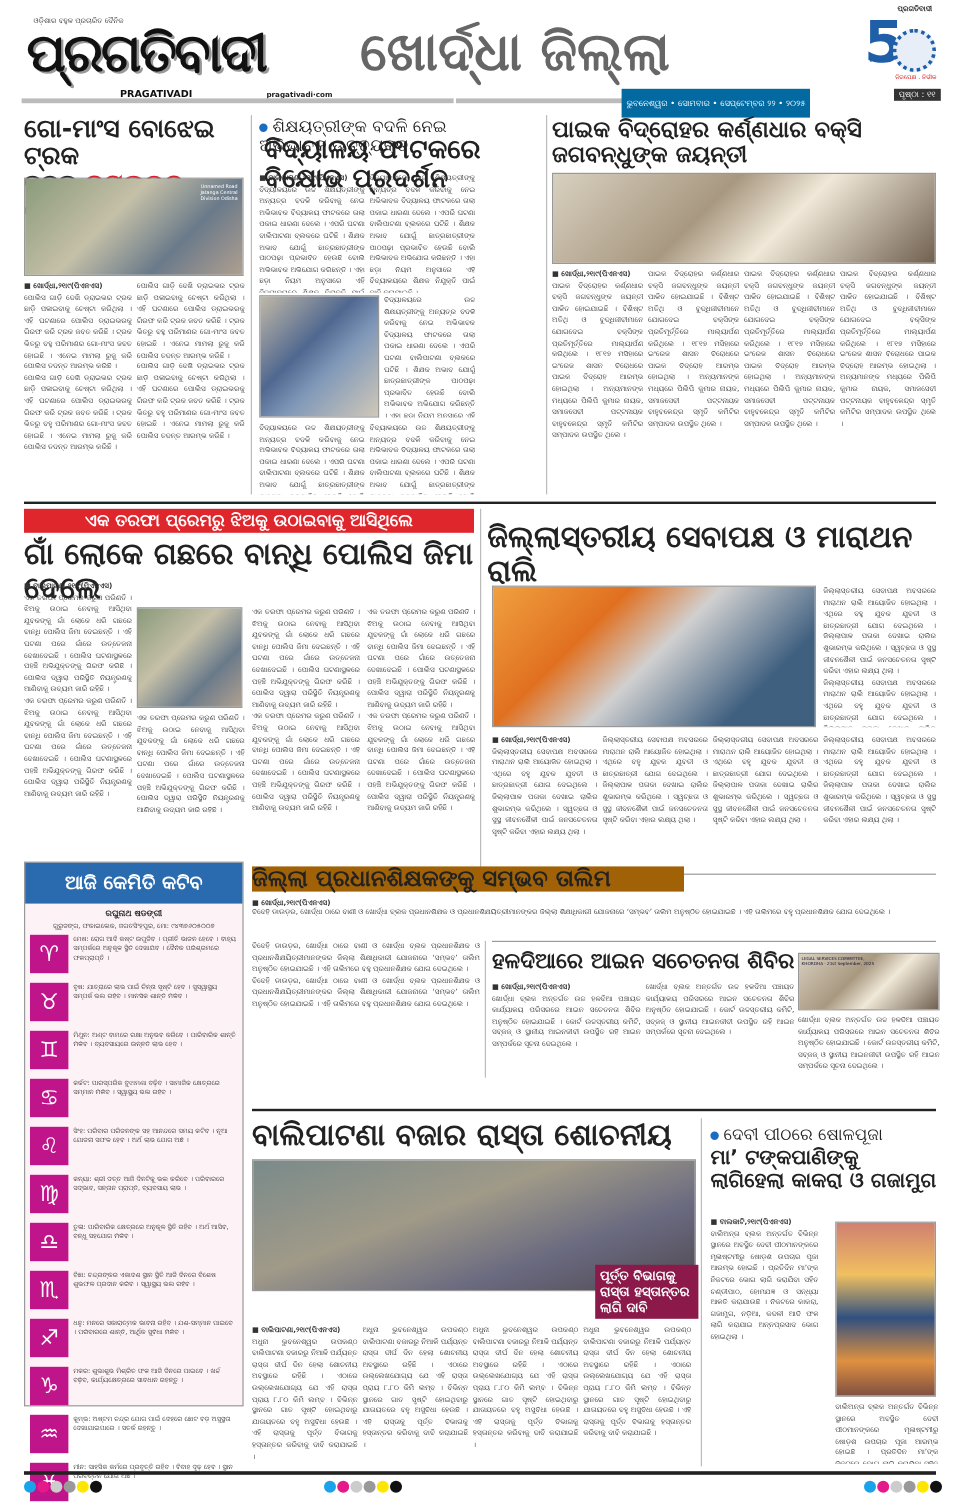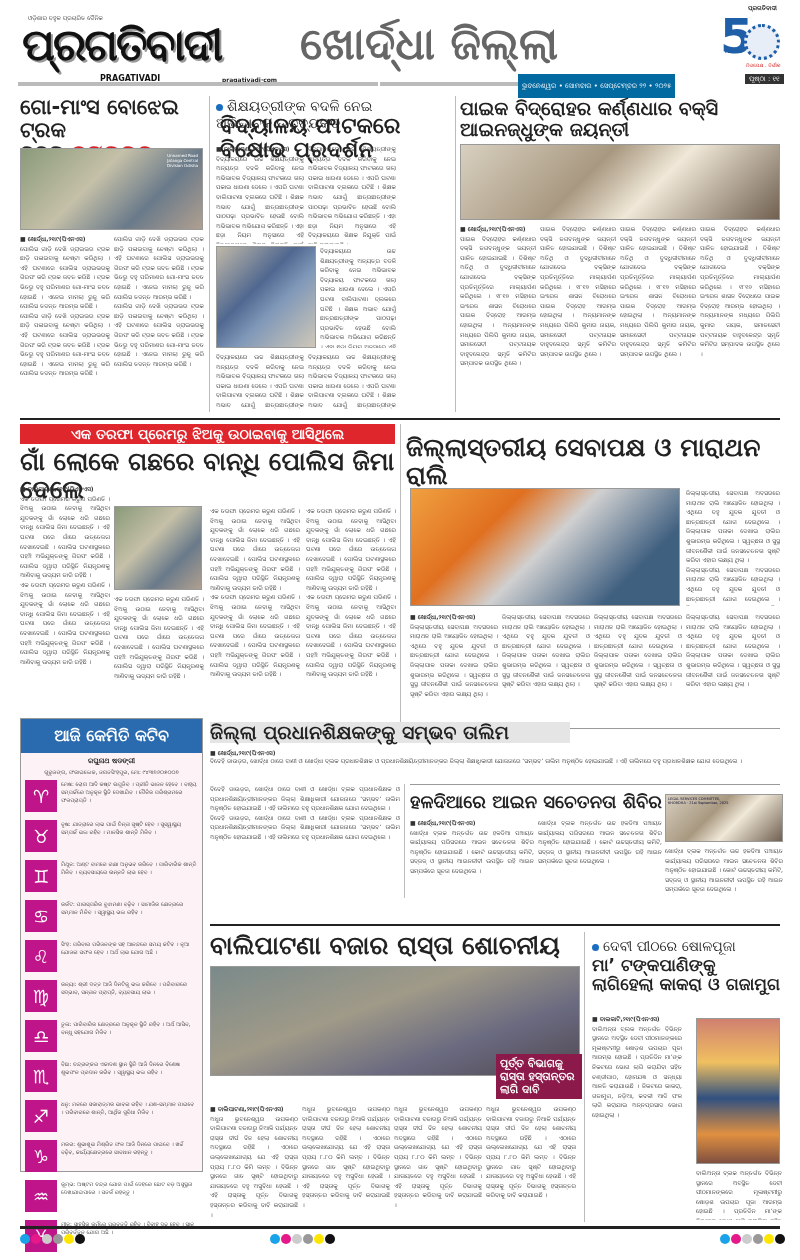--- a/index.html
+++ b/index.html
@@ -102,21 +102,21 @@
   <p>ବିଦ୍ୟାଳୟରେ ଉଚ୍ଚ ଶିକ୍ଷୟତ୍ରୀଙ୍କୁ ଅନ୍ୟତ୍ର ବଦଳି କରିବାକୁ ନେଇ ଅଭିଭାବକ ବିଦ୍ୟାଳୟ ଫାଟକରେ ତାଲା ପକାଇ ଧାରଣା ଦେଲେ । ଏପରି ଘଟଣା ବାଲିପାଟଣା ବ୍ଲକରେ ଘଟିଛି । ଶିକ୍ଷକ ଅଭାବ ଯୋଗୁଁ ଛାତ୍ରଛାତ୍ରୀଙ୍କ ପାଠପଢ଼ା ପ୍ରଭାବିତ ହେଉଛି ବୋଲି ଅଭିଭାବକ ଅଭିଯୋଗ କରିଛନ୍ତି । ଏହା ଛଡ଼ା ନିୟମ ଅନୁସାରେ ଏହି ବିଦ୍ୟାଳୟରେ ଶିକ୍ଷକ ନିଯୁକ୍ତି ପାଇଁ ଦାବି କରାଯାଇଛି ।</p>
 </div>
 <div class="abs text-col" style="left:216px;top:352px;width:88px;height:60px">
   <p>ବିଦ୍ୟାଳୟରେ ଉଚ୍ଚ ଶିକ୍ଷୟତ୍ରୀଙ୍କୁ ଅନ୍ୟତ୍ର ବଦଳି କରିବାକୁ ନେଇ ଅଭିଭାବକ ବିଦ୍ୟାଳୟ ଫାଟକରେ ତାଲା ପକାଇ ଧାରଣା ଦେଲେ । ଏପରି ଘଟଣା ବାଲିପାଟଣା ବ୍ଲକରେ ଘଟିଛି । ଶିକ୍ଷକ ଅଭାବ ଯୋଗୁଁ ଛାତ୍ରଛାତ୍ରୀଙ୍କ ପାଠପଢ଼ା ପ୍ରଭାବିତ ହେଉଛି ବୋଲି ଅଭିଭାବକ ଅଭିଯୋଗ କରିଛନ୍ତି । ଏହା ଛଡ଼ା ନିୟମ ଅନୁସାରେ ଏହି ବିଦ୍ୟାଳୟରେ ଶିକ୍ଷକ ନିଯୁକ୍ତି ପାଇଁ ଦାବି କରାଯାଇଛି ।</p>
 </div>
 <div class="abs text-col" style="left:308px;top:352px;width:88px;height:60px">
   <p>ବିଦ୍ୟାଳୟରେ ଉଚ୍ଚ ଶିକ୍ଷୟତ୍ରୀଙ୍କୁ ଅନ୍ୟତ୍ର ବଦଳି କରିବାକୁ ନେଇ ଅଭିଭାବକ ବିଦ୍ୟାଳୟ ଫାଟକରେ ତାଲା ପକାଇ ଧାରଣା ଦେଲେ । ଏପରି ଘଟଣା ବାଲିପାଟଣା ବ୍ଲକରେ ଘଟିଛି । ଶିକ୍ଷକ ଅଭାବ ଯୋଗୁଁ ଛାତ୍ରଛାତ୍ରୀଙ୍କ ପାଠପଢ଼ା ପ୍ରଭାବିତ ହେଉଛି ବୋଲି ଅଭିଭାବକ ଅଭିଯୋଗ କରିଛନ୍ତି । ଏହା ଛଡ଼ା ନିୟମ ଅନୁସାରେ ଏହି ବିଦ୍ୟାଳୟରେ ଶିକ୍ଷକ ନିଯୁକ୍ତି ପାଇଁ ଦାବି କରାଯାଇଛି ।</p>
 </div>
 <div class="abs vrule" style="left:455px;top:96px;height:316px"></div>
 
-<div class="abs hl" style="left:460px;top:98px;font-size:19px;width:330px">ପାଇକ ବିଦ୍ରୋହର କର୍ଣ୍ଣଧାର ବକ୍ସି ଆଇନଜ୍ଧୁଙ୍କ ଜୟନ୍ତୀ</div>
+<div class="abs hl" style="left:460px;top:98px;font-size:19px;width:330px">ପାଇକ ବିଦ୍ରୋହର କର୍ଣ୍ଣଧାର ବକ୍ସି ଜଗବନ୍ଧୁଙ୍କ ଜୟନ୍ତୀ</div>
 <div class="abs photo indoor" style="left:460px;top:144px;width:320px;height:76px"></div>
 <div class="abs text-col" style="left:460px;top:224px;width:76px;height:188px">
   <p><b>■ ଖୋର୍ଦ୍ଧା,୨୧ା୯(ପିଏନଏସ)</b></p>
   <p>ପାଇକ ବିଦ୍ରୋହର କର୍ଣ୍ଣଧାର ବକ୍ସି ଜଗବନ୍ଧୁଙ୍କ ଜୟନ୍ତୀ ପାଳିତ ହୋଇଯାଇଛି । ବିଶିଷ୍ଟ ଅତିଥି ଓ ବୁଦ୍ଧିଜୀବୀମାନେ ଯୋଗଦେଇ ବକ୍ସିଙ୍କ ପ୍ରତିମୂର୍ତ୍ତିରେ ମାଲ୍ୟାର୍ପଣ କରିଥିଲେ । ୧୮୧୭ ମସିହାରେ ଇଂରେଜ ଶାସନ ବିରୋଧରେ ପାଇକ ବିଦ୍ରୋହ ଆରମ୍ଭ ହୋଇଥିଲା । ଅନ୍ୟମାନଙ୍କ ମଧ୍ୟରେ ପିଲିପି କୁମାର ନାୟକ, ସମାଜସେବୀ ପଟ୍ଟନାୟକ ବାହୁବଳେନ୍ଦ୍ର ସ୍ମୃତି କମିଟିର ସମ୍ପାଦକ ଉପସ୍ଥିତ ଥିଲେ ।</p>
 </div>
 <div class="abs text-col" style="left:540px;top:224px;width:76px;height:188px">
     <p>ପାଇକ ବିଦ୍ରୋହର କର୍ଣ୍ଣଧାର ବକ୍ସି ଜଗବନ୍ଧୁଙ୍କ ଜୟନ୍ତୀ ପାଳିତ ହୋଇଯାଇଛି । ବିଶିଷ୍ଟ ଅତିଥି ଓ ବୁଦ୍ଧିଜୀବୀମାନେ ଯୋଗଦେଇ ବକ୍ସିଙ୍କ ପ୍ରତିମୂର୍ତ୍ତିରେ ମାଲ୍ୟାର୍ପଣ କରିଥିଲେ । ୧୮୧୭ ମସିହାରେ ଇଂରେଜ ଶାସନ ବିରୋଧରେ ପାଇକ ବିଦ୍ରୋହ ଆରମ୍ଭ ହୋଇଥିଲା । ଅନ୍ୟମାନଙ୍କ ମଧ୍ୟରେ ପିଲିପି କୁମାର ନାୟକ, ସମାଜସେବୀ ପଟ୍ଟନାୟକ ବାହୁବଳେନ୍ଦ୍ର ସ୍ମୃତି କମିଟିର ସମ୍ପାଦକ ଉପସ୍ଥିତ ଥିଲେ ।</p>
   </div>
 <div class="abs text-col" style="left:620px;top:224px;width:76px;height:188px">
     <p>ପାଇକ ବିଦ୍ରୋହର କର୍ଣ୍ଣଧାର ବକ୍ସି ଜଗବନ୍ଧୁଙ୍କ ଜୟନ୍ତୀ ପାଳିତ ହୋଇଯାଇଛି । ବିଶିଷ୍ଟ ଅତିଥି ଓ ବୁଦ୍ଧିଜୀବୀମାନେ ଯୋଗଦେଇ ବକ୍ସିଙ୍କ ପ୍ରତିମୂର୍ତ୍ତିରେ ମାଲ୍ୟାର୍ପଣ କରିଥିଲେ । ୧୮୧୭ ମସିହାରେ ଇଂରେଜ ଶାସନ ବିରୋଧରେ ପାଇକ ବିଦ୍ରୋହ ଆରମ୍ଭ ହୋଇଥିଲା । ଅନ୍ୟମାନଙ୍କ ମଧ୍ୟରେ ପିଲିପି କୁମାର ନାୟକ, ସମାଜସେବୀ ପଟ୍ଟନାୟକ ବାହୁବଳେନ୍ଦ୍ର ସ୍ମୃତି କମିଟିର ସମ୍ପାଦକ ଉପସ୍ଥିତ ଥିଲେ ।</p>
@@ -218,21 +218,21 @@
         <span class="horo-text">କୁମ୍ଭ: ଅଷ୍ଟମ ଚନ୍ଦ୍ର ଯୋଗ ପାଇଁ ଦେହରେ ଛୋଟ ବଡ଼ ଅସୁସ୍ଥତା ଦେଖାଯାଇପାରେ । ସତର୍କ ରହନ୍ତୁ ।</span>
       </div>
       <div class="horo-item">
         <span class="horo-icon">♓</span>
         <span class="horo-text">ମୀନ: ସାହସିକ କର୍ମରେ ପ୍ରବୃତ୍ତି ରହିବ । ବିବାହ ଦୃଢ଼ ହେବ । ସ୍ଥାନ ପରିବର୍ତ୍ତନ ଯୋଗ ଅଛି ।</span>
       </div>
     </div>
 </div>
 
 <div class="abs hrule-thin" style="left:210px;top:728px;width:570px"></div>
-<div class="abs hl" style="left:210px;top:722px;font-size:19px;width:360px;background:#e5e5e5;padding-right:4px">ଜିଲ୍ଲା ପ୍ରଧାନଶିକ୍ଷକଙ୍କୁ ସମ୍ଭବ ତାଲିମ</div>
+<div class="abs hl" style="left:210px;top:722px;font-size:19px;width:360px;background:#a16207;padding-right:4px">ଜିଲ୍ଲା ପ୍ରଧାନଶିକ୍ଷକଙ୍କୁ ସମ୍ଭବ ତାଲିମ</div>
 <div class="abs text-col" style="left:210px;top:748px;width:190px;height:30px">
   <p><b>■ ଖୋର୍ଦ୍ଧା,୨୧ା୯(ପିଏନଏସ)</b></p>
 </div>
 <div class="abs text-col" style="left:210px;top:756px;width:570px;height:22px;font-size:6px">
     <p>ବିଦେହି ଡାଉଡ଼ର, ଖୋର୍ଦ୍ଧା ଠାରେ ବାଣୀ ଓ ଖୋର୍ଦ୍ଧା ବ୍ଲକ ପ୍ରଧାନଶିକ୍ଷକ ଓ ପ୍ରଧାନଶିକ୍ଷୟିତ୍ରୀମାନଙ୍କର ଜିଲ୍ଲା ଶିକ୍ଷାଧିକାରୀ ଯୋଜନାରେ ‘ସମ୍ଭବ’ ତାଲିମ ଅନୁଷ୍ଠିତ ହୋଇଯାଇଛି । ଏହି ତାଲିମରେ ବହୁ ପ୍ରଧାନଶିକ୍ଷକ ଯୋଗ ଦେଇଥିଲେ ।</p>
   </div>
 
 <div class="abs hrule-thin" style="left:410px;top:784px;width:370px"></div>
 <div class="abs hl" style="left:410px;top:792px;font-size:18px;width:260px">ହଳଦିଆରେ ଆଇନ ସଚେତନତା ଶିବିର</div>
 <div class="abs photo indoor" style="left:665px;top:794px;width:118px;height:48px">

